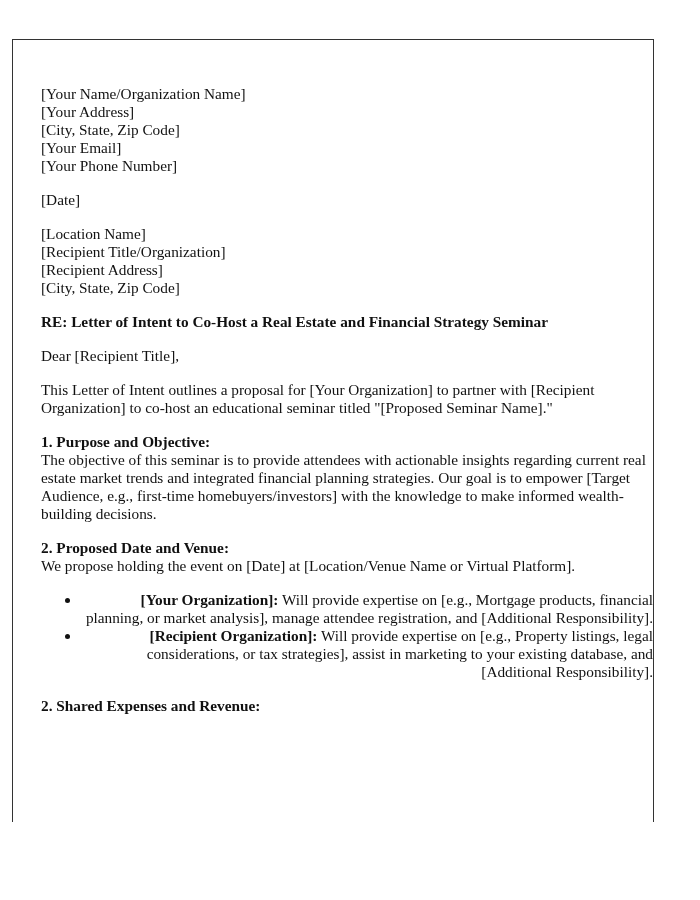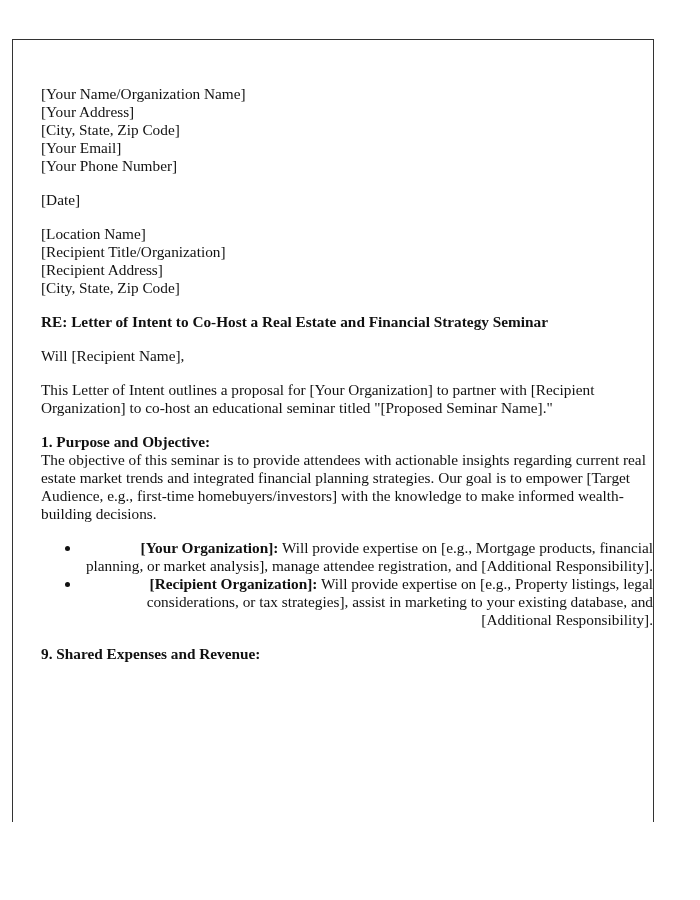--- a/index.html
+++ b/index.html
@@ -76,40 +76,42 @@
   <p class="lines">
     </p>
     <div>[Location Name]</div>
     <div>[Recipient Title/Organization]</div>
     <div>[Recipient Address]</div>
     <div style="margin-bottom:16px;">[City, State, Zip Code]</div>
   <p></p>
 
   <p class="subject">RE: Letter of Intent to Co-Host a Real Estate and Financial Strategy Seminar</p>
 
-  <p>Will [Recipient Name],</p>
+  <p>Dear [Recipient Title],</p>
 
   <p>This Letter of Intent outlines a proposal for [Your Organization] to partner with [Recipient Organization] to co-host an educational seminar titled "[Proposed Seminar Name]."</p>
 
   <div class="section">
     <span class="section-heading">1. Purpose and Objective:</span>
     <p class="body">The objective of this seminar is to provide attendees with actionable insights regarding current real estate market trends and integrated financial planning strategies. Our goal is to empower [Target Audience, e.g., first-time homebuyers/investors] with the knowledge to make informed wealth-building decisions.</p>
   </div>
 
   <div class="section">
+    <span class="section-heading">2. Proposed Date and Venue:</span>
+    <p class="body">We propose holding the event on [Date] at [Location/Venue Name or Virtual Platform].</p>
   </div>
 
   <div class="section" style="margin-bottom:0;">
     <ul>
       <li>
         <span class="role-label">[Your Organization]:</span><span> Will provide expertise on [e.g., Mortgage products, financial planning, or market analysis], manage attendee registration, and [Additional Responsibility].</span>
       </li>
       <li>
         <span class="role-label">[Recipient Organization]:</span><span> Will provide expertise on [e.g., Property listings, legal considerations, or tax strategies], assist in marketing to your existing database, and [Additional Responsibility].</span>
       </li>
     </ul>
   </div>
 
   <div class="section">
-    <span class="section-heading">9. Shared Expenses and Revenue:</span>
+    <span class="section-heading">2. Shared Expenses and Revenue:</span>
   </div>
 
 </div>
 
 </body></html>

